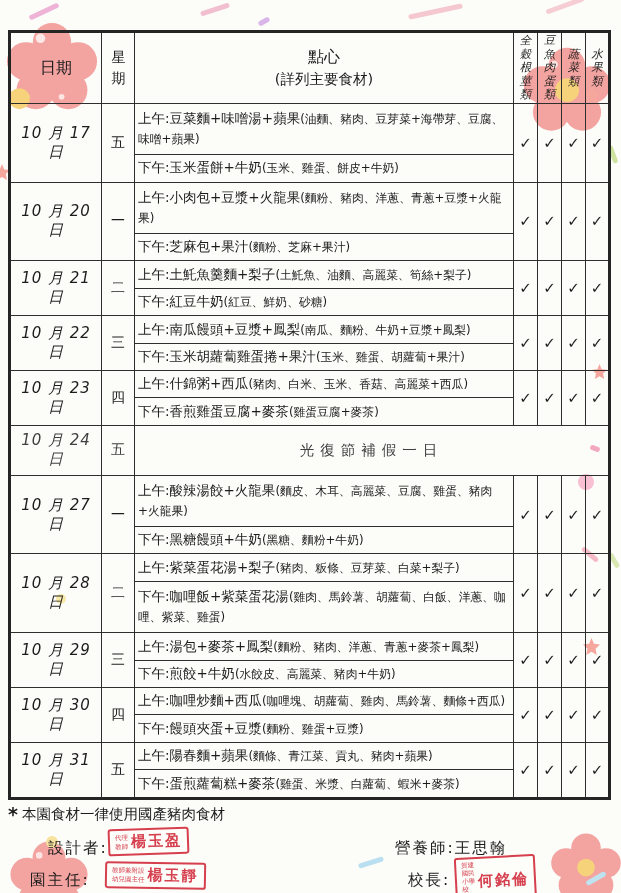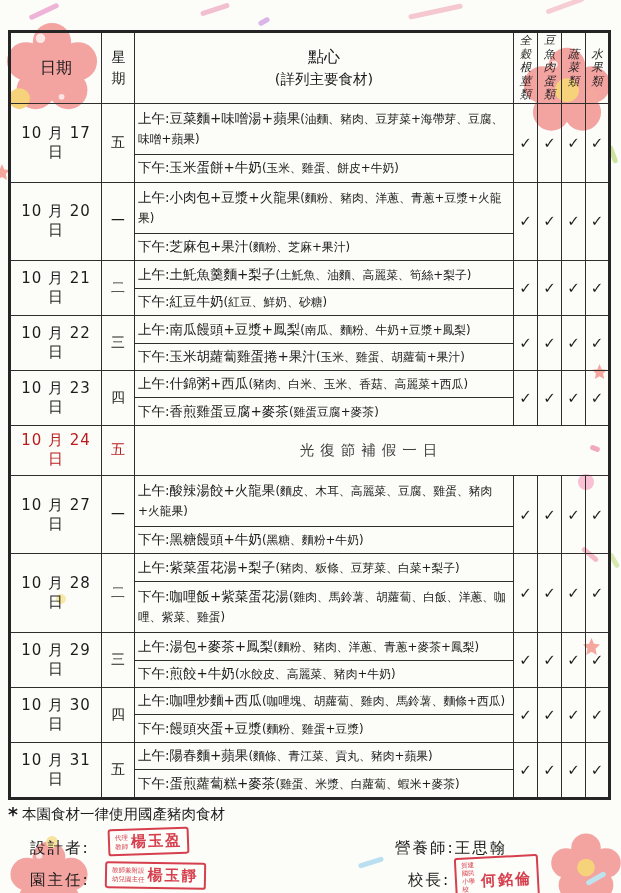--- a/index.html
+++ b/index.html
@@ -12,35 +12,35 @@
   .deco{position:absolute;z-index:0;pointer-events:none;}
   .dash{position:absolute;height:5px;border-radius:3px;}
   .dot{position:absolute;border-radius:50%;}
   
   table.menu{
     position:absolute;left:8px;top:30px;width:600px;height:770px;
     border-collapse:collapse;table-layout:fixed;z-index:1;background:transparent;
   }
   table.menu{border:3px solid #252525;}
   .menu td,.menu th{border:1.4px solid #2e2e2e;background:transparent;padding:1px 3px;vertical-align:middle;font-weight:normal;}
-  .c-date{text-align:center;font-size:15px;letter-spacing:1px;}
+  .c-date{text-align:center;font-size:15px;letter-spacing:1px;font-style:italic;}
   .c-week{text-align:center;font-size:14px;}
   .c-snack{font-size:13.5px;line-height:1.45;padding:2px 4px 2px 7px;text-align:left;margin-left:30px;}
   .c-snack .detail{font-size:11.8px;}
   .c-chk{text-align:center;font-size:15px;}
   .hdr-main{font-size:16px;text-align:center;line-height:1.5;}
   .hdr-sub{font-size:14.5px;}
   .vh{width:13px;margin:0 auto;word-break:break-all;line-height:1.18;font-size:11.5px;text-align:center;font-style:italic;}
   .vh2{width:15px;margin:0 auto;word-break:break-all;line-height:1.5;font-size:14px;text-align:right;}
-  .holiday td{color:#b91c1c;}
+  .holiday td{color:#404040;}
   .holiday .c-snack-holiday{color:#404040;text-align:center;font-size:14.5px;letter-spacing:6px;}
   tr.holiday{height:27px;}
   thead tr{height:56px;}
   
-  .footer{position:absolute;left:0;top:800px;width:531px;height:93px;z-index:1;padding-left:8px;}
+  .footer{position:absolute;left:0;top:800px;width:531px;height:93px;z-index:1;}
   .note{position:absolute;left:8px;top:3px;font-size:14.5px;}
   .note .mark{font-size:19px;font-weight:bold;vertical-align:-2px;margin-right:4px;}
   .sig-label{position:absolute;font-size:15.5px;letter-spacing:2px;}
   .stamp{
     position:absolute;display:inline-flex;align-items:center;gap:3px;
     border:2px solid #d6404e;border-radius:3px;padding:2px 5px;color:#d6404e;background:rgba(255,255,255,0.25);
   }
   .stamp .small{display:flex;flex-direction:column;justify-content:center;font-size:6.5px;line-height:1.25;letter-spacing:0;}
   .stamp .name{font-size:15px;font-weight:bold;letter-spacing:2px;white-space:nowrap;}
 </style>
@@ -317,21 +317,21 @@
       <tr>
           <td class="c-snack"><span>下午:蛋煎蘿蔔糕+麥茶</span><span class="detail">(雞蛋、米漿、白蘿蔔、蝦米+麥茶)</span></td>
         </tr>
     </tbody>
   </table>
 
   <div class="footer">
     <div class="note">
       <span class="mark">*</span><span>本園食材一律使用國產豬肉食材</span>
     </div>
-    <div class="sig-label" style="left:30px;top:38px">設計者:</div>
+    <div class="sig-label" style="left:48px;top:38px">設計者:</div>
     <div class="stamp" style="left:108px;top:28px;transform:rotate(-2deg)">
       <span class="small">
           <span>代理</span>
           <span>教師</span>
         </span>
       <span class="name">楊玉盈</span>
     </div>
     <div class="sig-label" style="left:395px;top:38px">營養師:王思翰</div>
     <div class="sig-label" style="left:30px;top:70px">園主任:</div>
     <div class="stamp" style="left:105px;top:62px;transform:rotate(1deg)">

